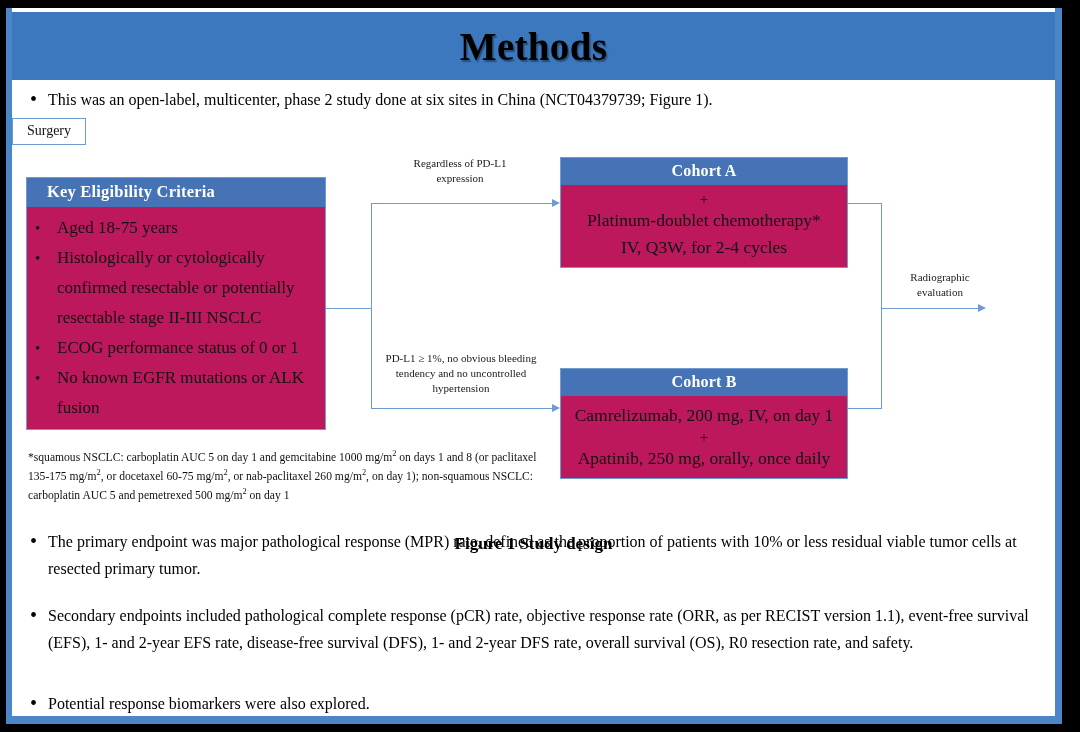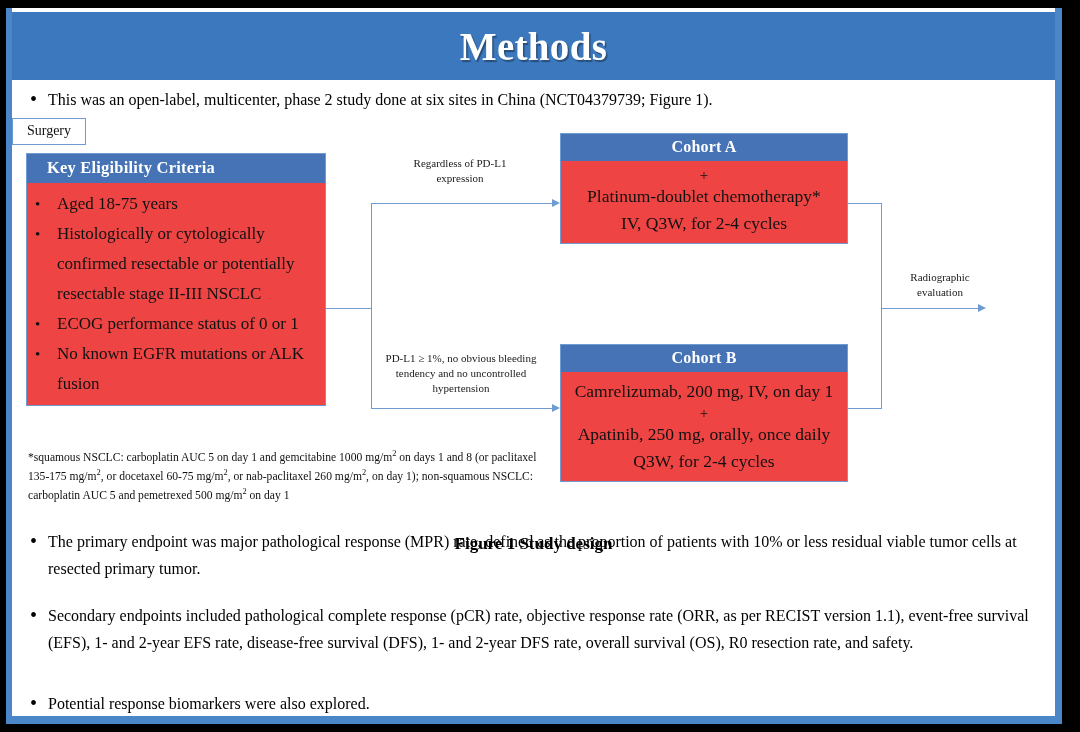--- a/index.html
+++ b/index.html
@@ -51,21 +51,21 @@
     position: absolute;
     left: 0px; top: 4px;
     width: 1043px;
     height: 68px;
     background: #3c78bd;
     display: flex;
     align-items: center;
     justify-content: center;
   }
   .title-text {
-    color: #ffffff;
+    color: #000000;
     font-size: 39px;
     font-weight: bold;
     letter-spacing: 0.3px;
     text-shadow: 1.5px 1.5px 1px rgba(0,0,0,0.35);
     font-family: "Liberation Serif", "DejaVu Serif", serif;
   }
 
   .bullet-row {
     position: absolute;
     display: flex;
@@ -95,22 +95,23 @@
   
   .diagram {
     position: absolute;
     left: 0px; top: 110px;
     width: 1043px;
     height: 400px;
   }
   .box {
     position: absolute;
     box-sizing: border-box;
-    background: #ef4444;
+    background: #be185d;
     border: 1.2px solid #6e9bd2;
+    margin-top: 24px;
   }
   .box-header {
     background: #4573b5;
     color: #ffffff;
     font-weight: bold;
     font-size: 16px;
     text-align: center;
     padding: 4px 0 5px 0;
     letter-spacing: 0.2px;
   }
@@ -272,21 +273,20 @@
           <div class="cohort-line">IV, Q3W, for 2-4 cycles</div>
         </div>
       </div>
 
       <div class="box" id="cohortB-box">
         <div class="box-header">Cohort B</div>
         <div class="box-body">
           <div class="cohort-line">Camrelizumab, 200 mg, IV, on day 1</div>
           <div class="cohort-plus">+</div>
           <div class="cohort-line">Apatinib, 250 mg, orally, once daily</div>
-          <div class="cohort-line">Q3W, for 2-4 cycles</div>
         </div>
       </div>
 
       <div class="connector" style="left:836px; top:85px; width:34px; height:1.4px;"></div>
       <div class="connector" style="left:836px; top:290px; width:34px; height:1.4px;"></div>
       <div class="connector" style="left:869px; top:85px; width:1.4px; height:206px;"></div>
       <div class="connector" style="left:869px; top:190px; width:98px; height:1.4px;"></div>
       <div class="arrow-head" style="left:966px; top:186px;"></div>
 
       <div class="edge-label" style="left:880px; top:152px; width:96px;"><span>Radiographic evaluation</span></div>

